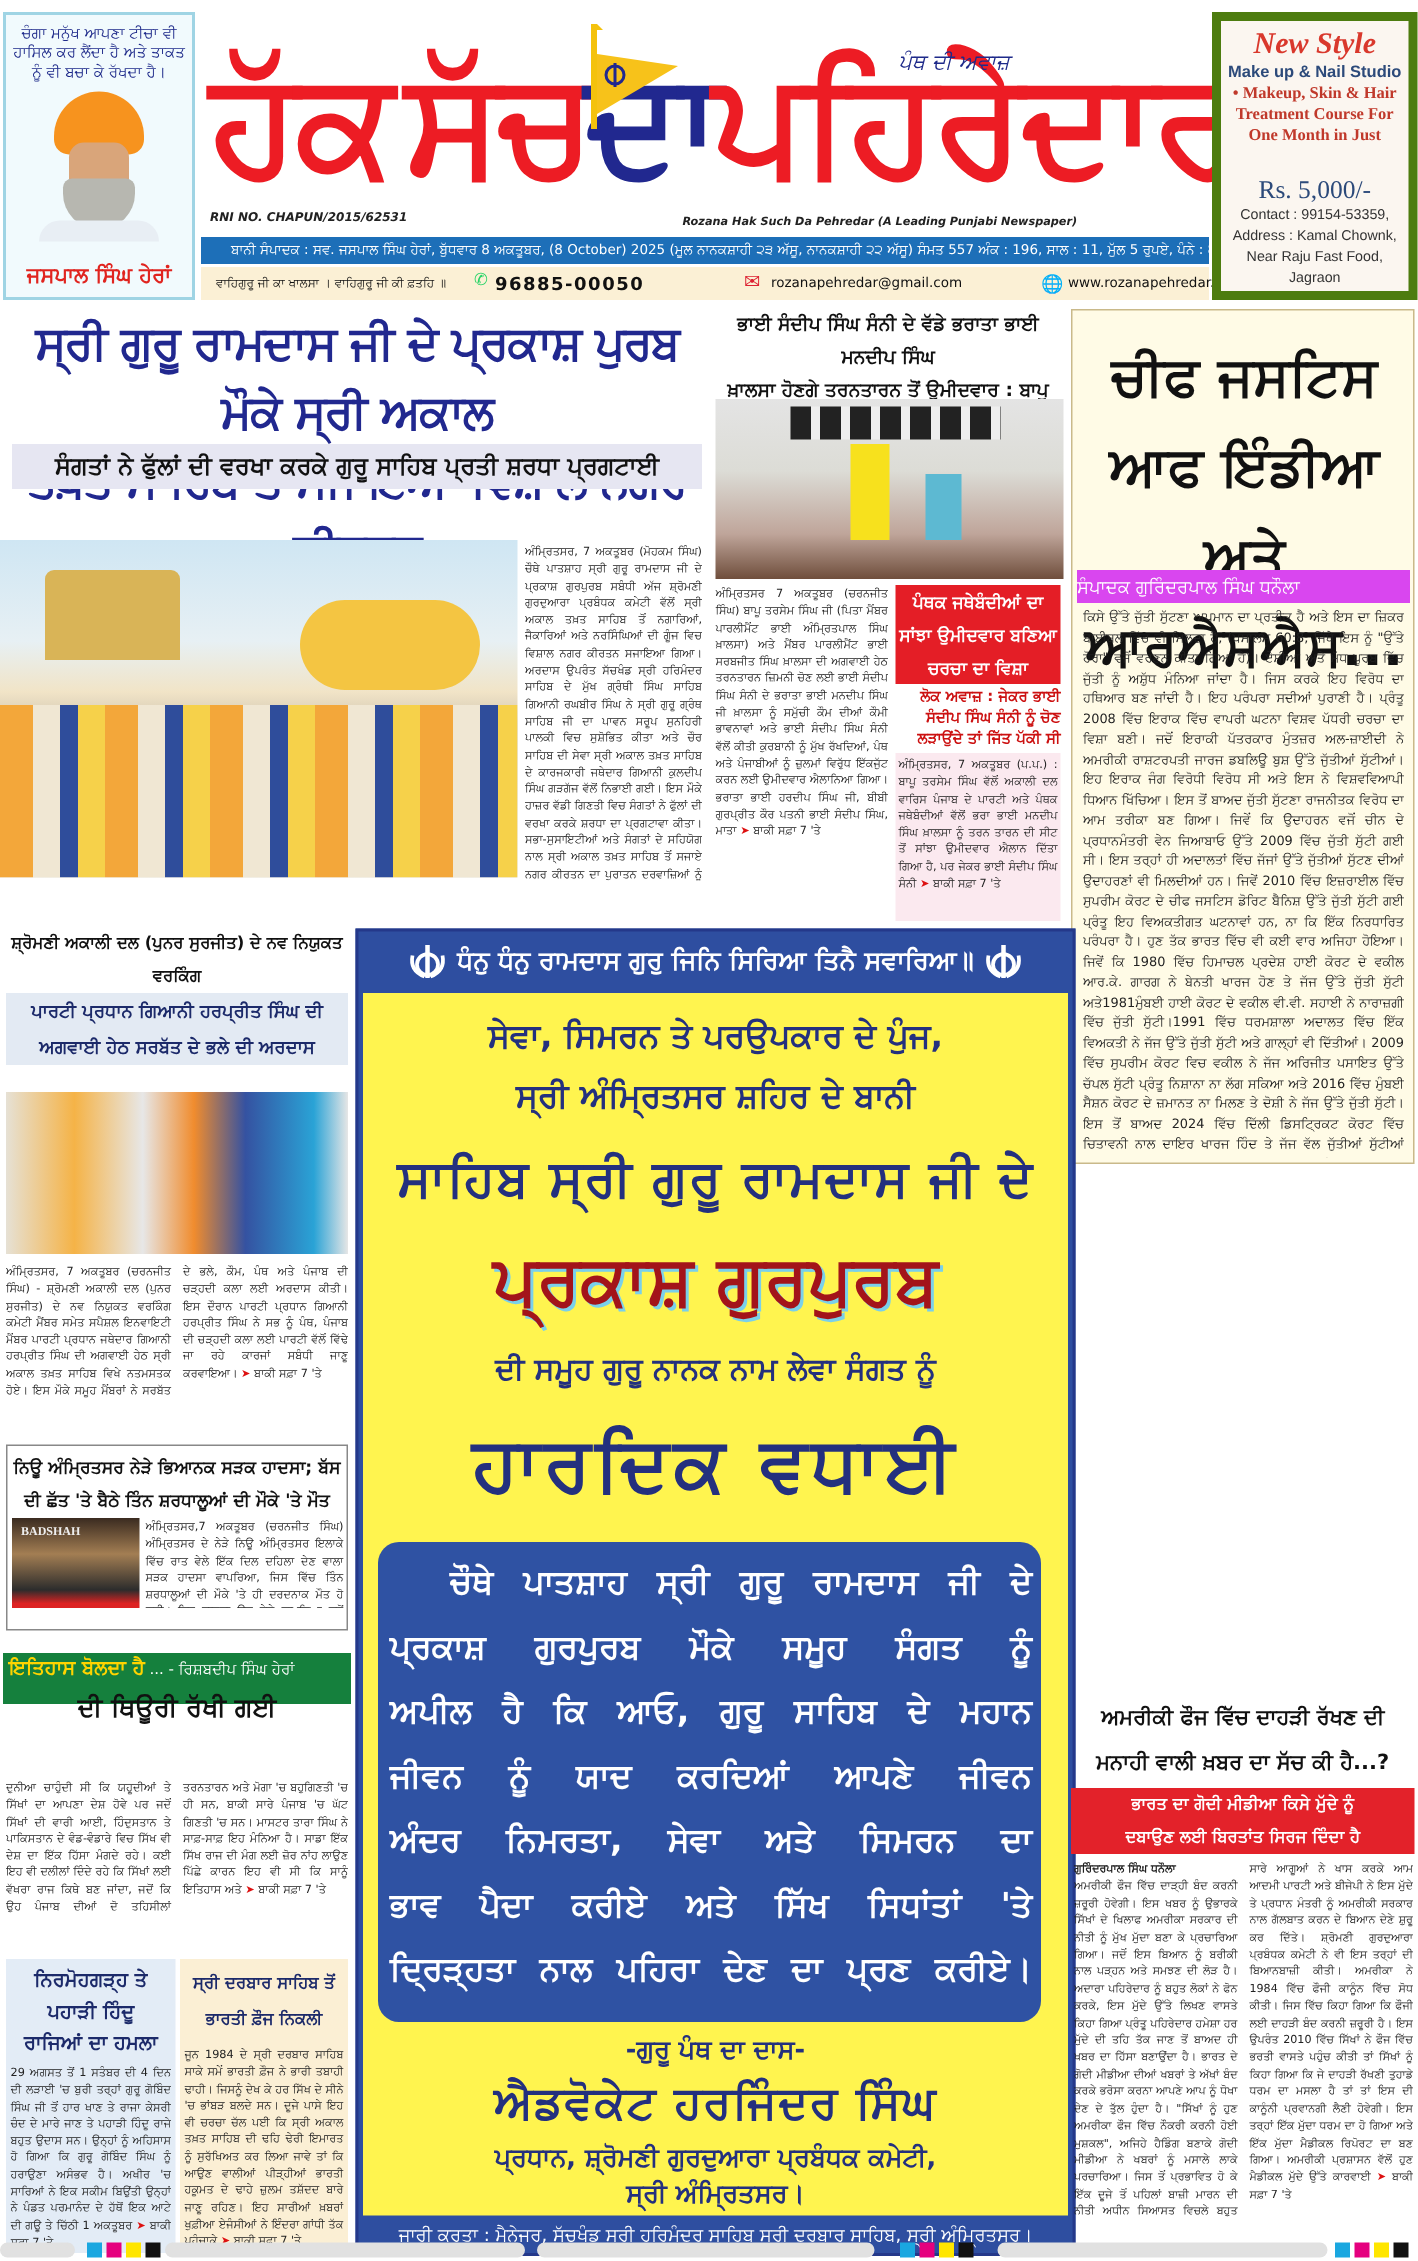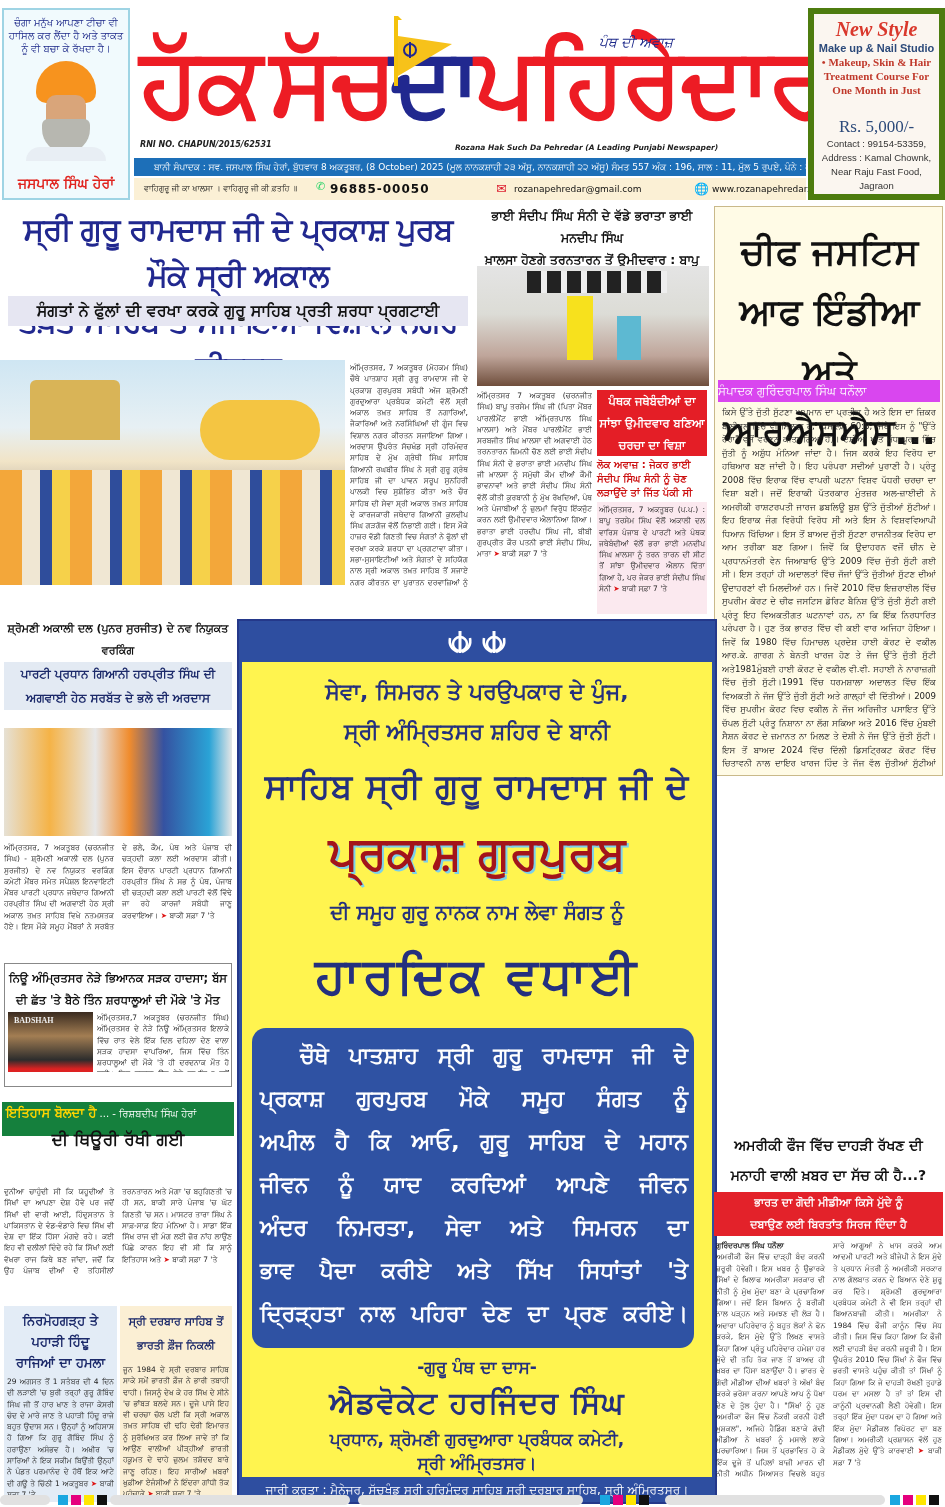--- a/index.html
+++ b/index.html
@@ -34,21 +34,21 @@
 #lead-head .h{font-size:31px;color:#21288f;font-weight:bold;line-height:46px;text-align:center;letter-spacing:-1px}
 #lead-sub{left:8px;top:296px;width:460px;height:30px;background:#e6e6f2;font-size:16px;font-weight:bold;line-height:30px;text-align:center;color:#111}
 .photo-box{position:absolute;overflow:hidden}
 #lead-photo{left:0;top:360px;width:345px;height:225px;background:linear-gradient(#cfe6f3 0%,#e7f0f4 30%,#f1e4c7 45%,#cfc4b0 55%,#e7e2d6 100%)}
 .article{position:absolute;font-size:7.5px;line-height:11.3px;color:#222;text-align:justify;overflow:hidden}
 .more{color:#d11}
 
 #mid-head{left:472px;top:205px;width:240px;text-align:center;font-size:12.5px;line-height:22px;font-weight:bold;color:#111}
 #mid-photo{left:477px;top:266px;width:232px;height:120px;background:linear-gradient(#e4e4e4,#dcdcd6 40%,#bfa59a 75%,#6f4e3c 100%)}
 #mid-box{left:597px;top:390px;width:110px;height:66px;background:#e41e26;color:#fff;text-align:center;font-size:11.5px;line-height:22px;font-weight:bold}
-#mid-red{left:597px;top:458px;width:110px;font-size:10px;line-height:14px;color:#c11;font-weight:bold;text-align:left}
+#mid-red{left:597px;top:458px;width:110px;font-size:10px;line-height:14px;color:#c11;font-weight:bold;text-align:right}
 
 #ed-box{left:714px;top:206px;width:229px;height:570px;background:#fffbe6;border:1px solid #c9b98a}
 #ed-title{left:722px;top:222px;width:215px;font-size:36px;font-weight:bold;line-height:60px;text-align:center;color:#111}
 #ed-bar{left:718px;top:380px;width:222px;height:22px;background:#d946ef;color:#fff;font-size:12px;line-height:22px;text-align:left}
 
 #ad{left:237px;top:619px;width:480px;height:885px;background:#2e4ea0;border:2px solid #24388a}
 #ad-top{left:240px;top:622px;width:474px;height:38px;text-align:center;font-size:17px;font-weight:bold;color:#fff;line-height:38px}
 #ad-yellow{left:242px;top:662px;width:470px;height:815px;background:#fff44f}
 .yl{position:absolute;left:242px;width:470px;text-align:center;font-weight:bold;color:#24307e}
 #ad-blue-inner{left:252px;top:1028px;width:442px;height:320px;background:#2f52a3;border-radius:14px}
@@ -223,20 +223,21 @@
   <span>ਜੂਨ 1984 ਦੇ ਸ੍ਰੀ ਦਰਬਾਰ ਸਾਹਿਬ ਸਾਕੇ ਸਮੇਂ ਭਾਰਤੀ ਫ਼ੌਜ ਨੇ ਭਾਰੀ ਤਬਾਹੀ ਢਾਹੀ। ਜਿਸਨੂੰ ਦੇਖ ਕੇ ਹਰ ਸਿੱਖ ਦੇ ਸੀਨੇ 'ਚ ਭਾਂਬੜ ਬਲਦੇ ਸਨ। ਦੂਜੇ ਪਾਸੇ ਇਹ ਵੀ ਚਰਚਾ ਚੱਲ ਪਈ ਕਿ ਸ੍ਰੀ ਅਕਾਲ ਤਖ਼ਤ ਸਾਹਿਬ ਦੀ ਢਹਿ ਢੇਰੀ ਇਮਾਰਤ ਨੂੰ ਸੁਰੱਖਿਅਤ ਕਰ ਲਿਆ ਜਾਵੇ ਤਾਂ ਕਿ ਆਉਣ ਵਾਲੀਆਂ ਪੀੜ੍ਹੀਆਂ ਭਾਰਤੀ ਹਕੂਮਤ ਦੇ ਢਾਹੇ ਜ਼ੁਲਮ ਤਸ਼ੱਦਦ ਬਾਰੇ ਜਾਣੂ ਰਹਿਣ। ਇਹ ਸਾਰੀਆਂ ਖ਼ਬਰਾਂ ਖੁਫ਼ੀਆ ਏਜੰਸੀਆਂ ਨੇ ਇੰਦਰਾ ਗਾਂਧੀ ਤੱਕ ਪਹੁੰਚਾਕੇ</span> <span class="more">➤ </span><span>ਬਾਕੀ ਸਫ਼ਾ 7 'ਤੇ</span>
 </div>
 
 <div id="ad" class="abs"></div>
 <div id="ad-top" class="abs">
   <svg class="khanda" viewBox="0 0 28 28">
       <circle cx="14" cy="16" r="7" fill="none" stroke="#fff" stroke-width="2.5"></circle>
       <rect x="12.5" y="3" width="3" height="22" fill="#fff"></rect>
       <path d="M4 10 Q2 20 12 24 M24 10 Q26 20 16 24" stroke="#fff" stroke-width="2.5" fill="none"></path>
     </svg>
+  <span>ਧੰਨੁ ਧੰਨੁ ਰਾਮਦਾਸ ਗੁਰੁ ਜਿਨਿ ਸਿਰਿਆ ਤਿਨੈ ਸਵਾਰਿਆ॥</span>
   <svg class="khanda" viewBox="0 0 28 28">
       <circle cx="14" cy="16" r="7" fill="none" stroke="#fff" stroke-width="2.5"></circle>
       <rect x="12.5" y="3" width="3" height="22" fill="#fff"></rect>
       <path d="M4 10 Q2 20 12 24 M24 10 Q26 20 16 24" stroke="#fff" stroke-width="2.5" fill="none"></path>
     </svg>
 </div>
 <div id="ad-yellow" class="abs"></div>
 <div class="yl" style="top:672px;font-size:22px;line-height:40px">ਸੇਵਾ, ਸਿਮਰਨ ਤੇ ਪਰਉਪਕਾਰ ਦੇ ਪੁੰਜ,</div>
 <div class="yl" style="top:712px;font-size:22px;line-height:40px">ਸ੍ਰੀ ਅੰਮ੍ਰਿਤਸਰ ਸ਼ਹਿਰ ਦੇ ਬਾਨੀ</div>
 <div class="yl" style="top:758px;font-size:34px;line-height:56px;letter-spacing:1px">ਸਾਹਿਬ ਸ੍ਰੀ ਗੁਰੂ ਰਾਮਦਾਸ ਜੀ ਦੇ</div>

